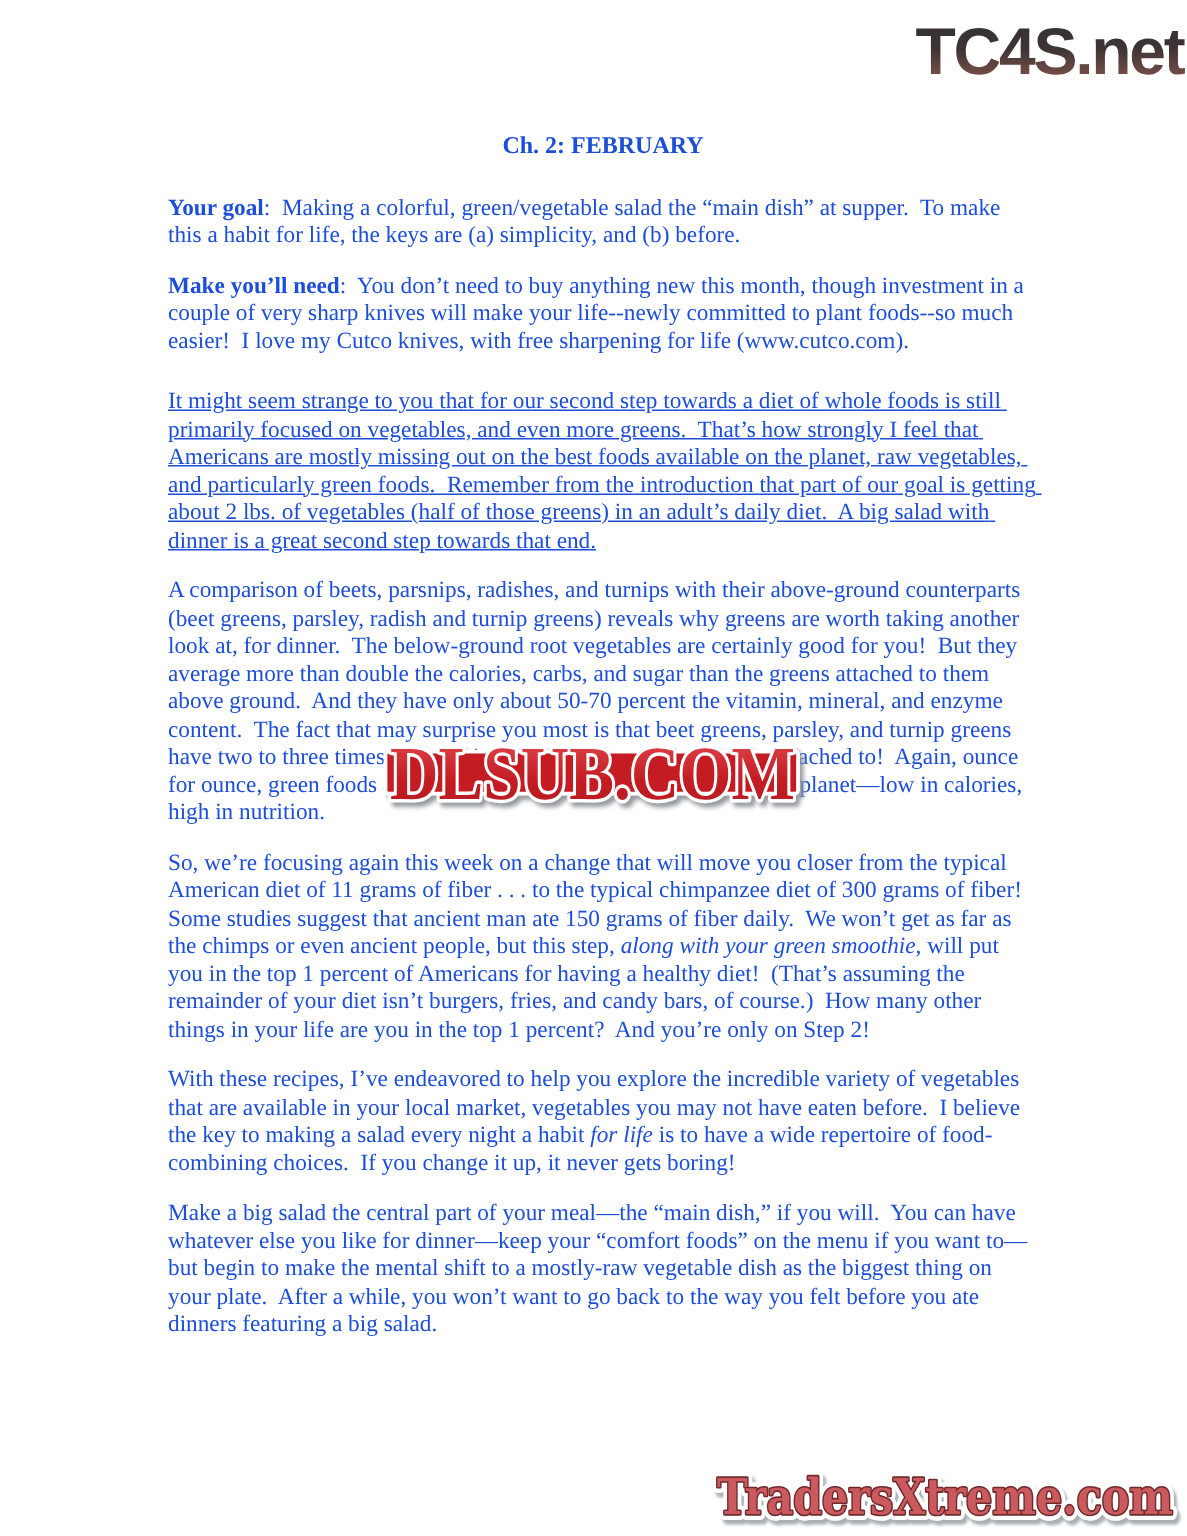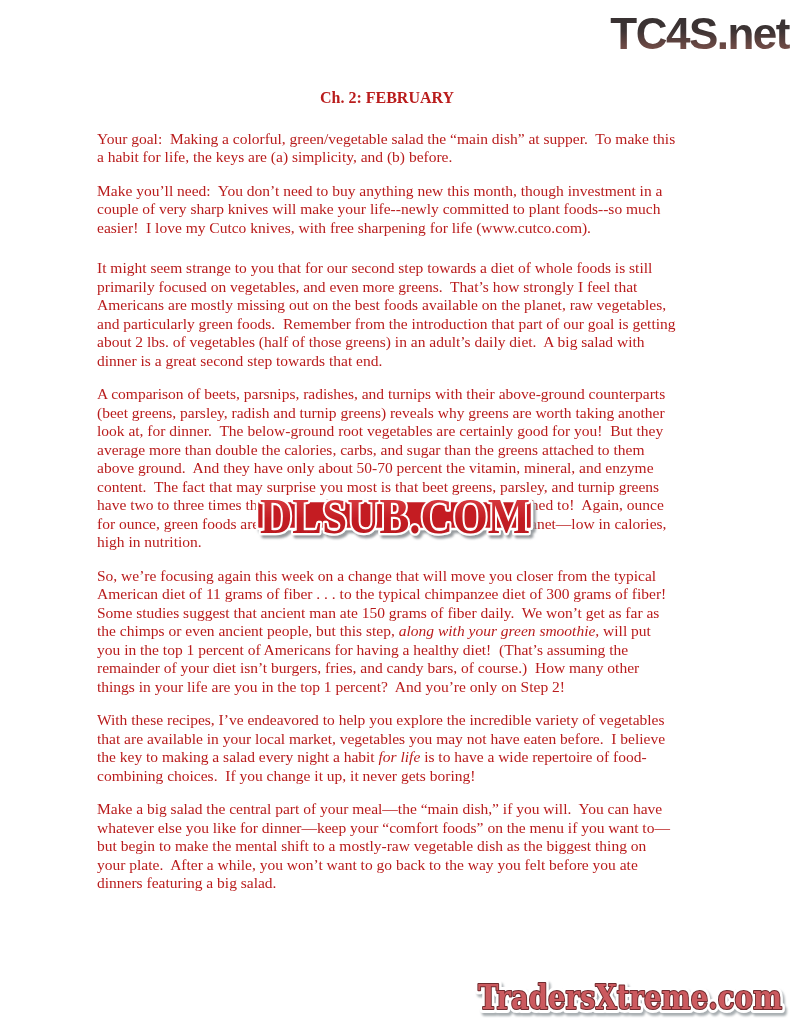--- a/index.html
+++ b/index.html
@@ -5,37 +5,37 @@
   html,body { margin:0; padding:0; }
   body {
     width:791px; height:1024px;
     position:relative;
     background:#ffffff;
     font-family:"Liberation Serif", serif;
     overflow:hidden;
   }
   .content {
     position:absolute;
-    left:97px; top:89px; width:580px;
-    color:#b91c1c;
+    left:112px; top:89px; width:580px;
+    color:#1d4ed8;
     font-size:15.5px;
     line-height:18.5px;
   }
   .title {
     text-align:center;
     font-weight:bold;
     font-size:16px;
     margin:0 0 22px 0;
   }
   .content p {
     margin:0 0 15px 0;
     white-space:pre-wrap;
   }
-  .content p.extra-gap { margin-top:22px; }
-  .b { font-weight:normal; }
+  .content p.extra-gap { margin-top:22px;text-decoration:underline; }
+  .b { font-weight:bold; }
   .i { font-style:italic; }
 
   .wm-top    { position:absolute; top:4px;   left:589px; }
   .wm-middle { position:absolute; top:487px; left:250px; }
   .wm-bottom { position:absolute; top:969px; left:470px; }
 </style>
 </head>
 <body>
 
 <div>

